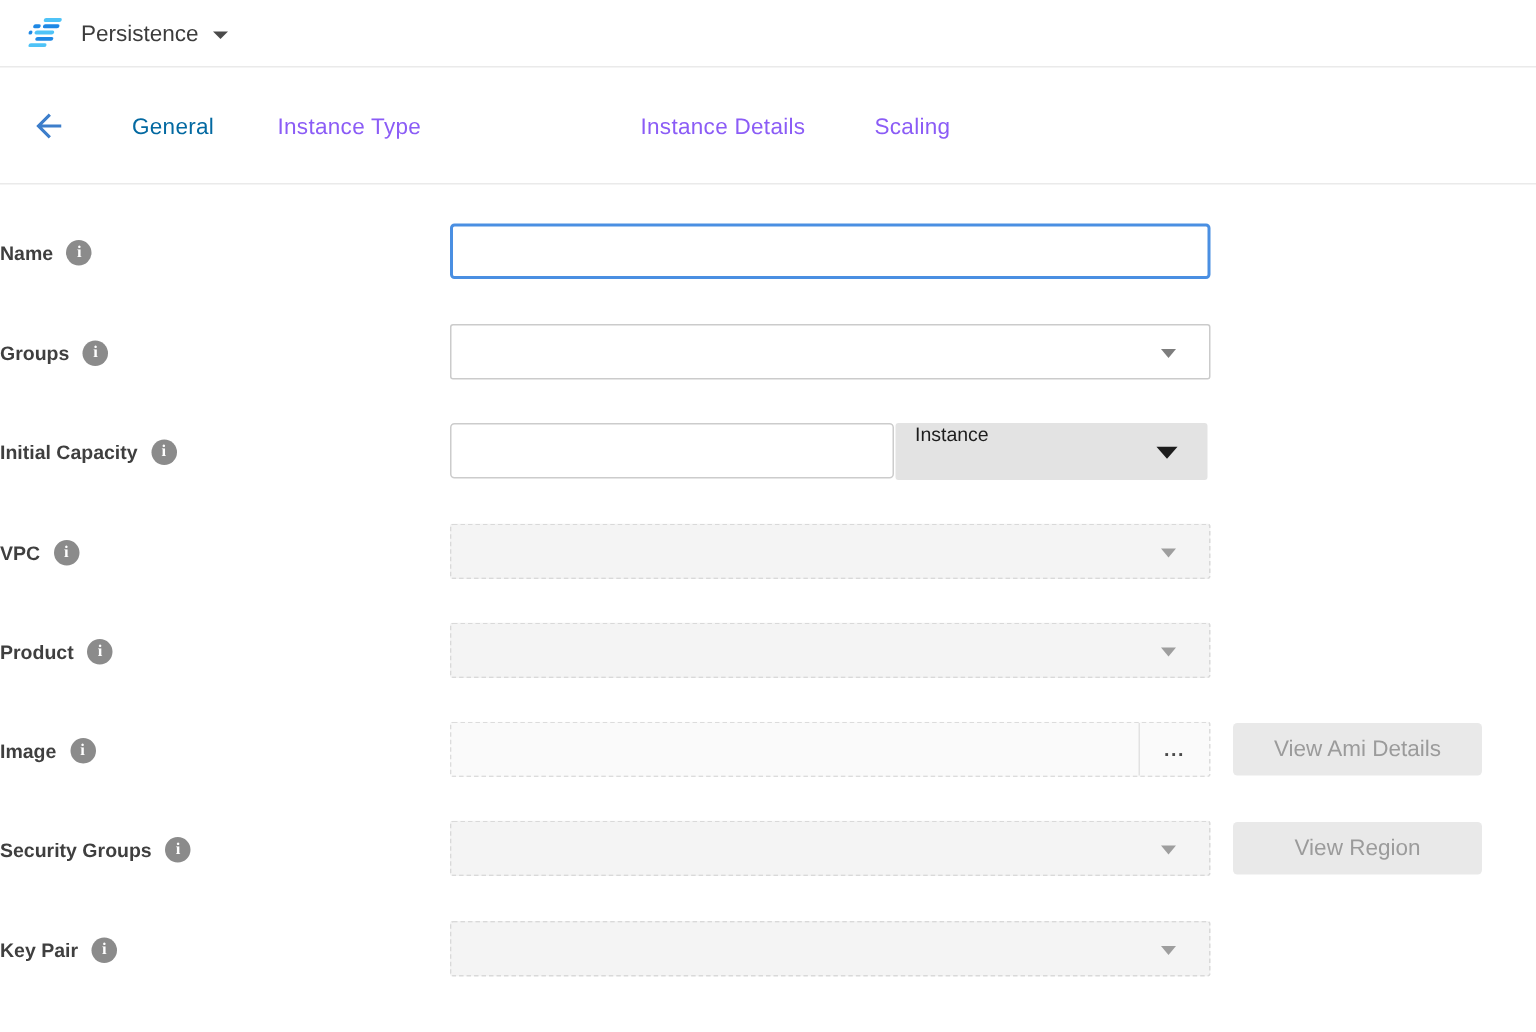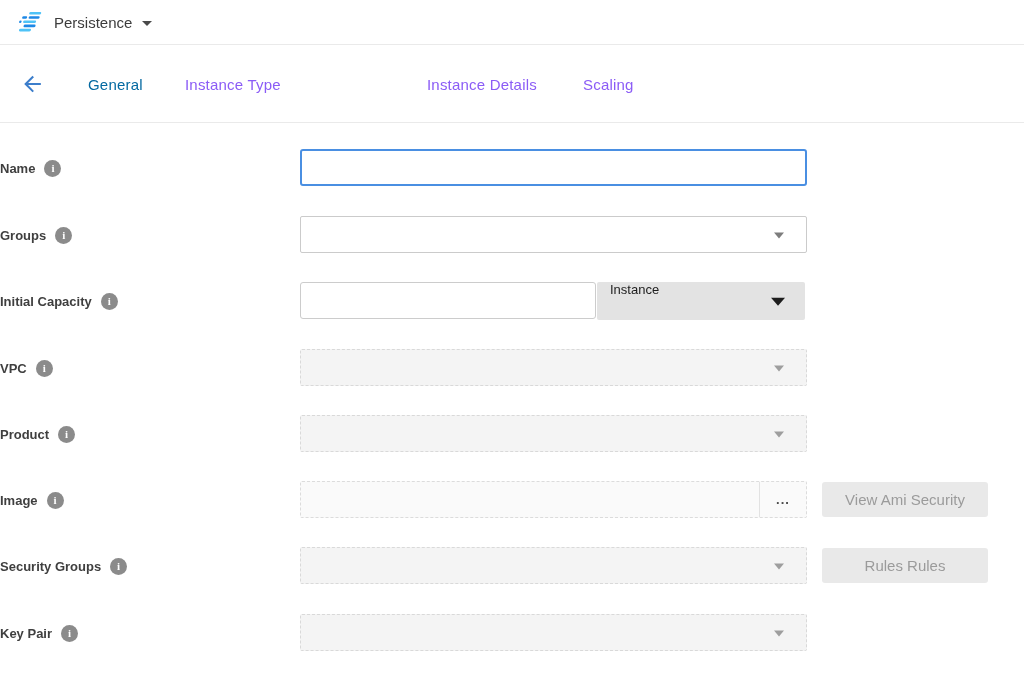--- a/index.html
+++ b/index.html
@@ -207,32 +207,32 @@
     </div>
 
     <div class="form-row" style="top:481px">
       <div class="label-wrap">
         <span class="field-label">Image</span>
         <span class="info-icon">i</span>
       </div>
       <div class="image-field">
         <span class="browse-cell">...</span>
       </div>
-      <button class="side-button">View Ami Security</button>
+      <button class="side-button">View Ami Details</button>
     </div>
 
     <div class="form-row" style="top:547px">
       <div class="label-wrap">
         <span class="field-label">Security Groups</span>
         <span class="info-icon">i</span>
       </div>
       <div class="select disabled">
         <span class="caret"></span>
       </div>
-      <button class="side-button">Rules Rules</button>
+      <button class="side-button">View Region</button>
     </div>
 
     <div class="form-row" style="top:614px">
       <div class="label-wrap">
         <span class="field-label">Key Pair</span>
         <span class="info-icon">i</span>
       </div>
       <div class="select disabled">
         <span class="caret"></span>
       </div>

